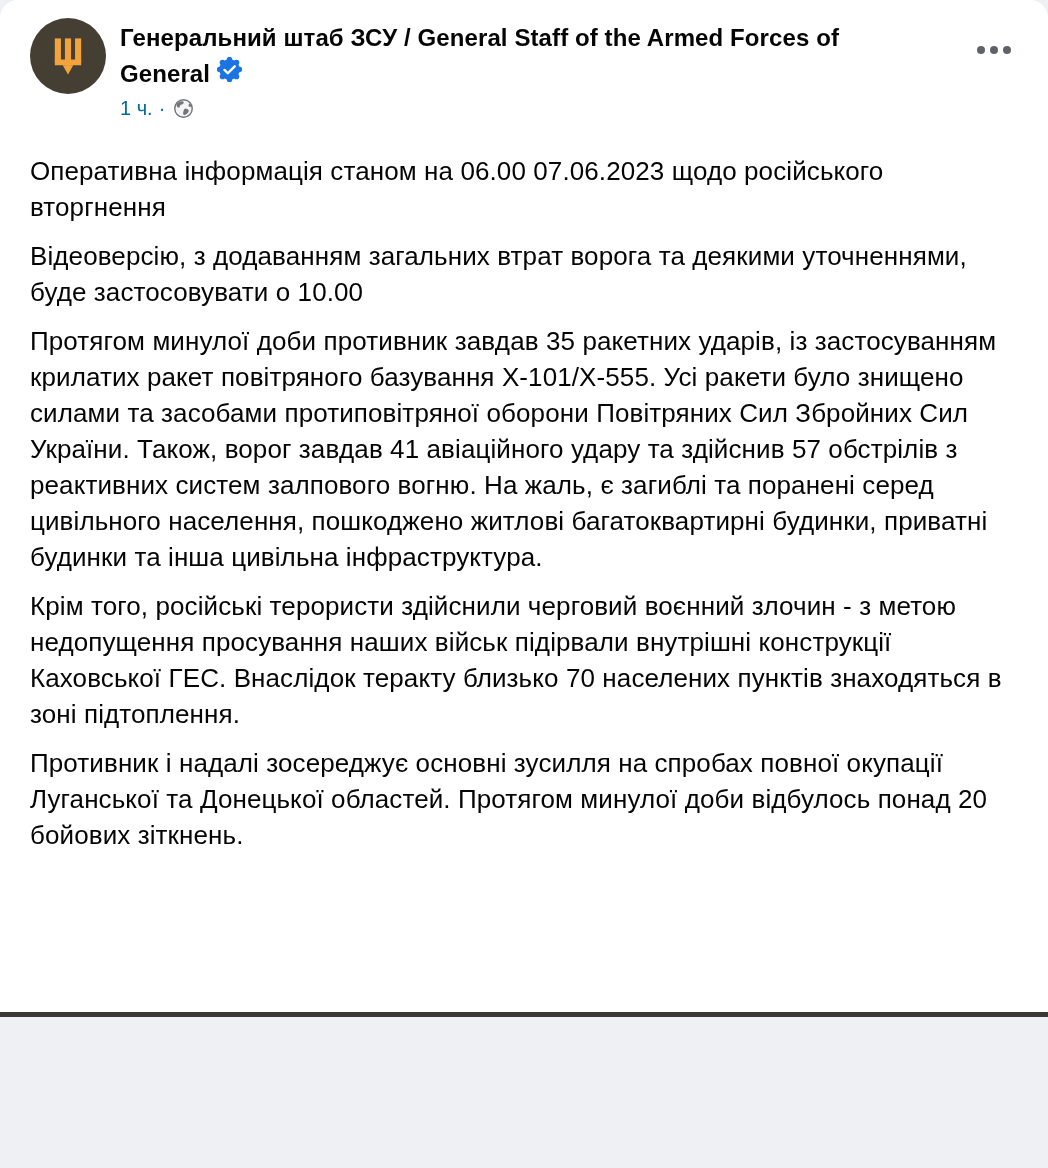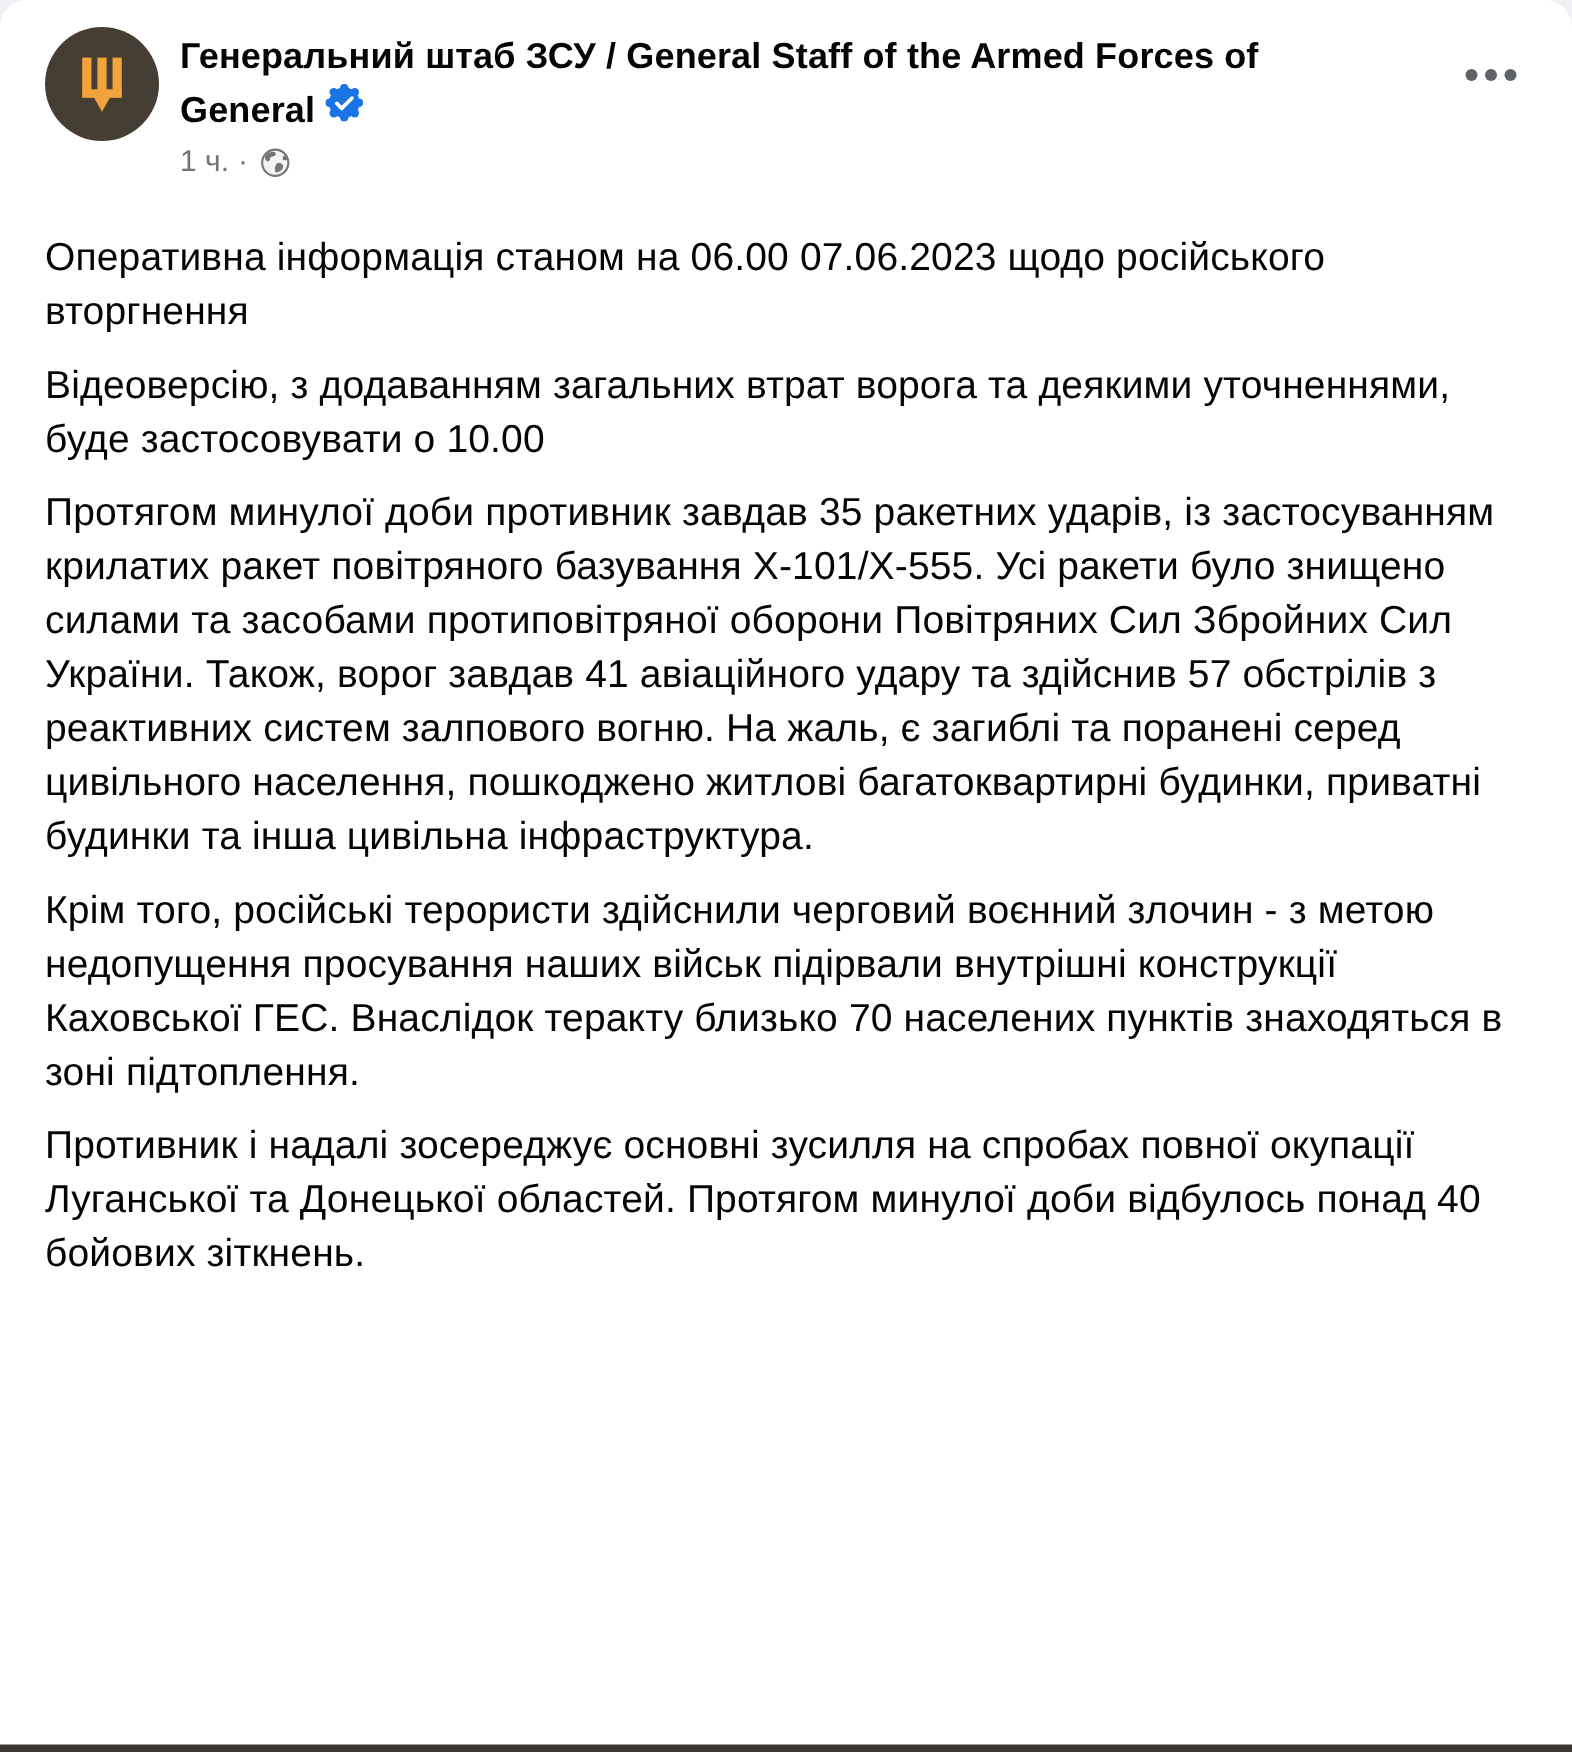--- a/index.html
+++ b/index.html
@@ -5,21 +5,21 @@
   * { margin: 0; padding: 0; box-sizing: border-box; }
   html, body { width: 1048px; }
   body {
     background: #eef0f3;
     font-family: "Liberation Sans", "DejaVu Sans", sans-serif;
     -webkit-font-smoothing: antialiased;
   }
   .post-card {
     position: relative;
     width: 1048px;
-    height: 1168px;
+    height: 1017px;
     background: #ffffff;
     border-radius: 18px 18px 0 0;
     overflow: hidden;
   }
   
   .post-header {
     display: flex;
     align-items: flex-start;
     padding: 18px 70px 0 30px;
   }
@@ -45,21 +45,21 @@
   }
   .page-name .name-line { display: block; white-space: nowrap; }
   .name-line2-wrap { display: flex; align-items: center; gap: 9px; }
   .verified-badge { width: 25px; height: 25px; display: inline-block; }
   .meta-row {
     margin-top: 5px;
     display: flex;
     align-items: center;
     gap: 6px;
     font-size: 20px;
-    color: #737373;
+    color: #0369a1;
     line-height: 22px;
   }
   .meta-row .globe { width: 21px; height: 21px; display: inline-block; margin-left: 2px; }
   .more-button {
     position: absolute;
     top: 32px;
     right: 26px;
     width: 56px;
     height: 36px;
     display: flex;
@@ -156,17 +156,17 @@
       <span class="dot"></span>
       <span class="dot"></span>
     </div>
   </div>
 
   <div class="post-body">
     <p>Оперативна інформація станом на 06.00 07.06.2023 щодо російського вторгнення</p>
     <p>Відеоверсію, з додаванням загальних втрат ворога та деякими уточненнями, буде застосовувати о 10.00</p>
     <p>Протягом минулої доби противник завдав 35 ракетних ударів, із застосуванням крилатих ракет повітряного базування Х-101/Х-555. Усі ракети було знищено силами та засобами протиповітряної оборони Повітряних Сил Збройних Сил України. Також, ворог завдав 41 авіаційного удару та здійснив 57 обстрілів з реактивних систем залпового вогню. На жаль, є загиблі та поранені серед цивільного населення, пошкоджено житлові багатоквартирні будинки, приватні будинки та інша цивільна інфраструктура.</p>
     <p>Крім того, російські терористи здійснили черговий воєнний злочин - з метою недопущення просування наших військ підірвали внутрішні конструкції Каховської ГЕС. Внаслідок теракту близько 70 населених пунктів знаходяться в зоні підтоплення.</p>
-    <p>Противник і надалі зосереджує основні зусилля на спробах повної окупації Луганської та Донецької областей. Протягом минулої доби відбулось понад 40 бойових зіткнень.</p>
+    <p>Противник і надалі зосереджує основні зусилля на спробах повної окупації Луганської та Донецької областей. Протягом минулої доби відбулось понад 20 бойових зіткнень.</p>
   </div>
 
   <div class="bottom-strip"></div>
 </div>
 
 </body></html>

